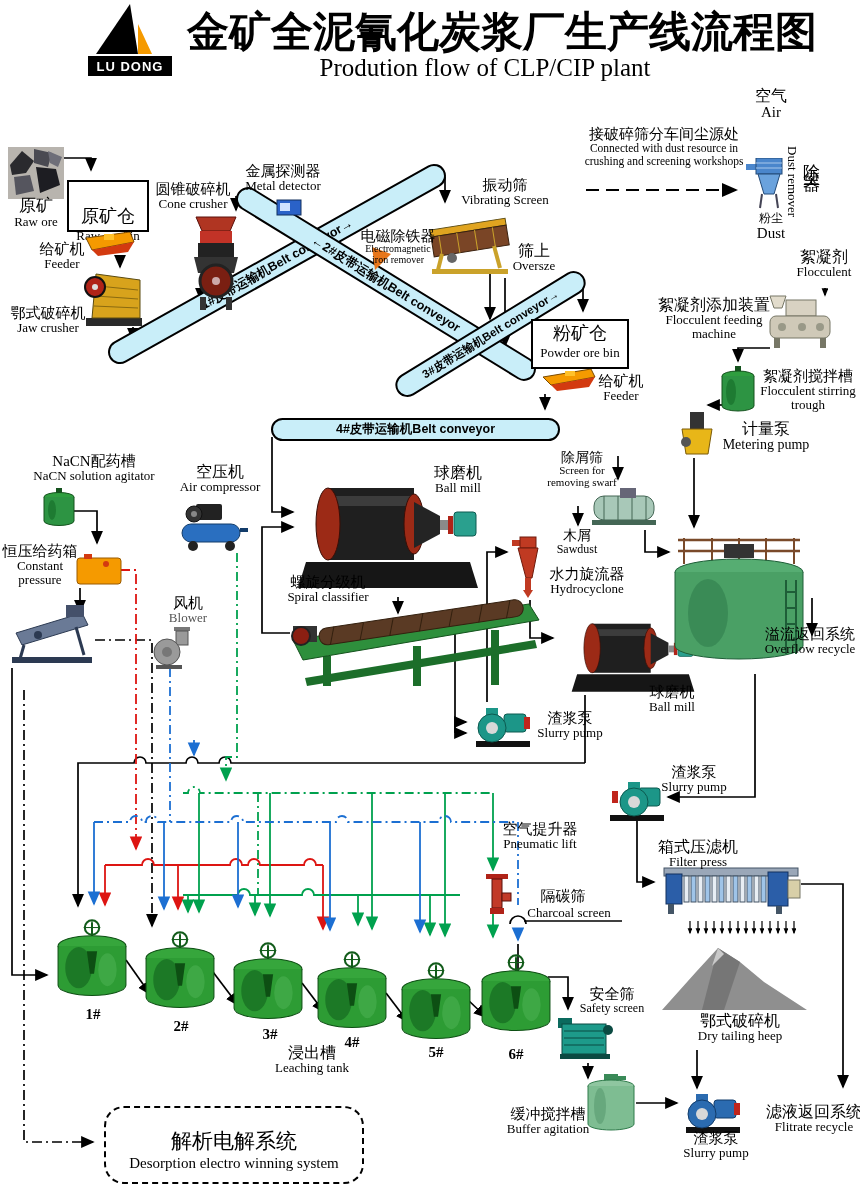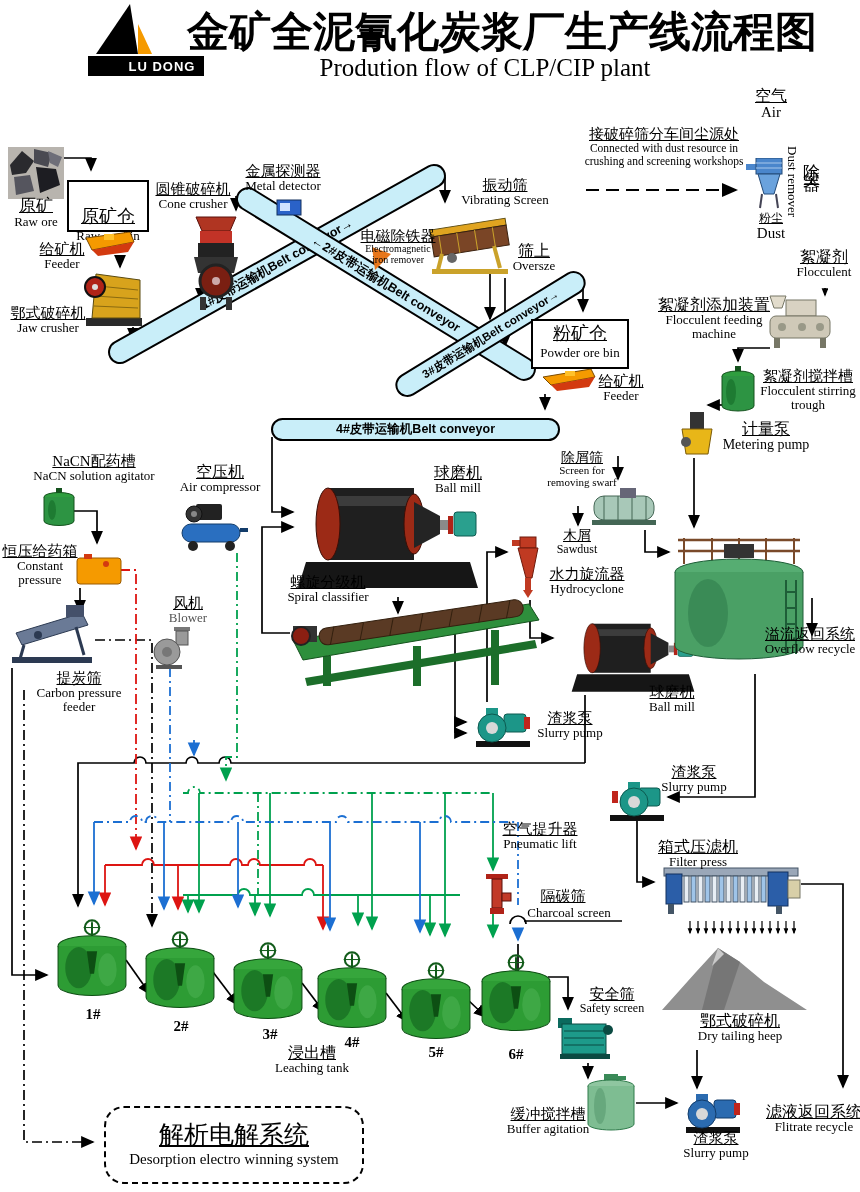--- a/index.html
+++ b/index.html
@@ -1,37 +1,37 @@
 <!DOCTYPE html>
 <html><head>
 <meta charset="utf-8">
 <style>
   html,body{margin:0;padding:0;background:#fff;}
   .stage{position:relative;width:860px;height:1192px;background:#fff;overflow:hidden;
          font-family:"Liberation Serif","DejaVu Serif",serif;color:#000;}
   .lbl{position:absolute;text-align:center;line-height:1.08;}
-  .zh{display:block;font-size:15px;white-space:nowrap;text-decoration:underline;}
+  .zh{display:block;font-size:15px;white-space:nowrap;}
   .en{display:block;font-size:13px;}
   .box{position:absolute;border:2px solid #000;background:#fff;text-align:center;}
   .belt{position:absolute;background:#c9eef9;border:2px solid #000;border-radius:12px;
         display:flex;align-items:center;justify-content:center;font-weight:bold;
         font-size:12.5px;white-space:nowrap;font-family:"Liberation Sans",sans-serif;}
   svg.eq{position:absolute;}
   #lines{position:absolute;left:0;top:0;pointer-events:none;}
   .vert{position:absolute;writing-mode:vertical-rl;text-orientation:mixed;line-height:1;}
   .title-zh{position:absolute;left:168px;top:4px;width:668px;font-size:42px;font-weight:bold;
             text-align:center;white-space:nowrap;font-family:"Liberation Sans","DejaVu Sans",sans-serif;}
   .title-en{position:absolute;left:255px;top:54px;width:460px;font-size:25px;text-align:center;white-space:nowrap;}
   .logo-box{position:absolute;left:88px;top:56px;width:84px;height:20px;background:#000;color:#fff;
             font-family:"Liberation Sans",sans-serif;font-weight:bold;font-size:13px;
-            display:flex;align-items:center;justify-content:center;letter-spacing:1px;padding-left:32px;}
+            display:flex;align-items:center;justify-content:center;letter-spacing:1px;}
   .tanknum{position:absolute;font-size:15px;font-weight:bold;width:34px;text-align:center;}
   .desorb{position:absolute;left:104px;top:1106px;width:256px;height:74px;border:2.5px dashed #000;
           border-radius:20px;text-align:center;}
-  .desorb .zh{font-size:25px;margin-top:10px;}
+  .desorb .zh{font-size:21px;margin-top:19px;}
   .desorb .en{font-size:15px;}
 </style>
 </head>
 <body>
 
 <div class="stage">
 
   <svg class="eq" style="left:90px;top:2px" width="80" height="56" viewBox="0 0 80 56">
     <polygon points="6,52 40,2 48,52" fill="#000"></polygon>
     <polygon points="48,22 62,52 48,52" fill="#f59a00"></polygon>
@@ -627,24 +627,20 @@
     <span class="en">Air compressor</span>
   </div>
   <div class="lbl" style="left:0px;top:543px;width:80px">
     <span class="zh">恒压给药箱</span>
     <span class="en">Constant pressure</span>
   </div>
   <div class="lbl" style="left:158px;top:595px;width:60px">
     <span class="zh">风机</span>
     <span class="en" style="color:#555">Blower</span>
   </div>
-  <div class="lbl" style="left:24px;top:670px;width:110px">
-    <span class="zh">提炭筛</span>
-    <span class="en">Carbon pressure feeder</span>
-  </div>
   <div class="lbl" style="left:426px;top:464px;width:64px">
     <span class="zh" style="font-size:16px">球磨机</span>
     <span class="en">Ball  mill</span>
   </div>
   <div class="lbl" style="left:284px;top:574px;width:88px">
     <span class="zh">螺旋分级机</span>
     <span class="en">Spiral classifier</span>
   </div>
   <div class="lbl" style="left:538px;top:450px;width:88px">
     <span class="zh" style="font-size:14px">除屑筛</span>

